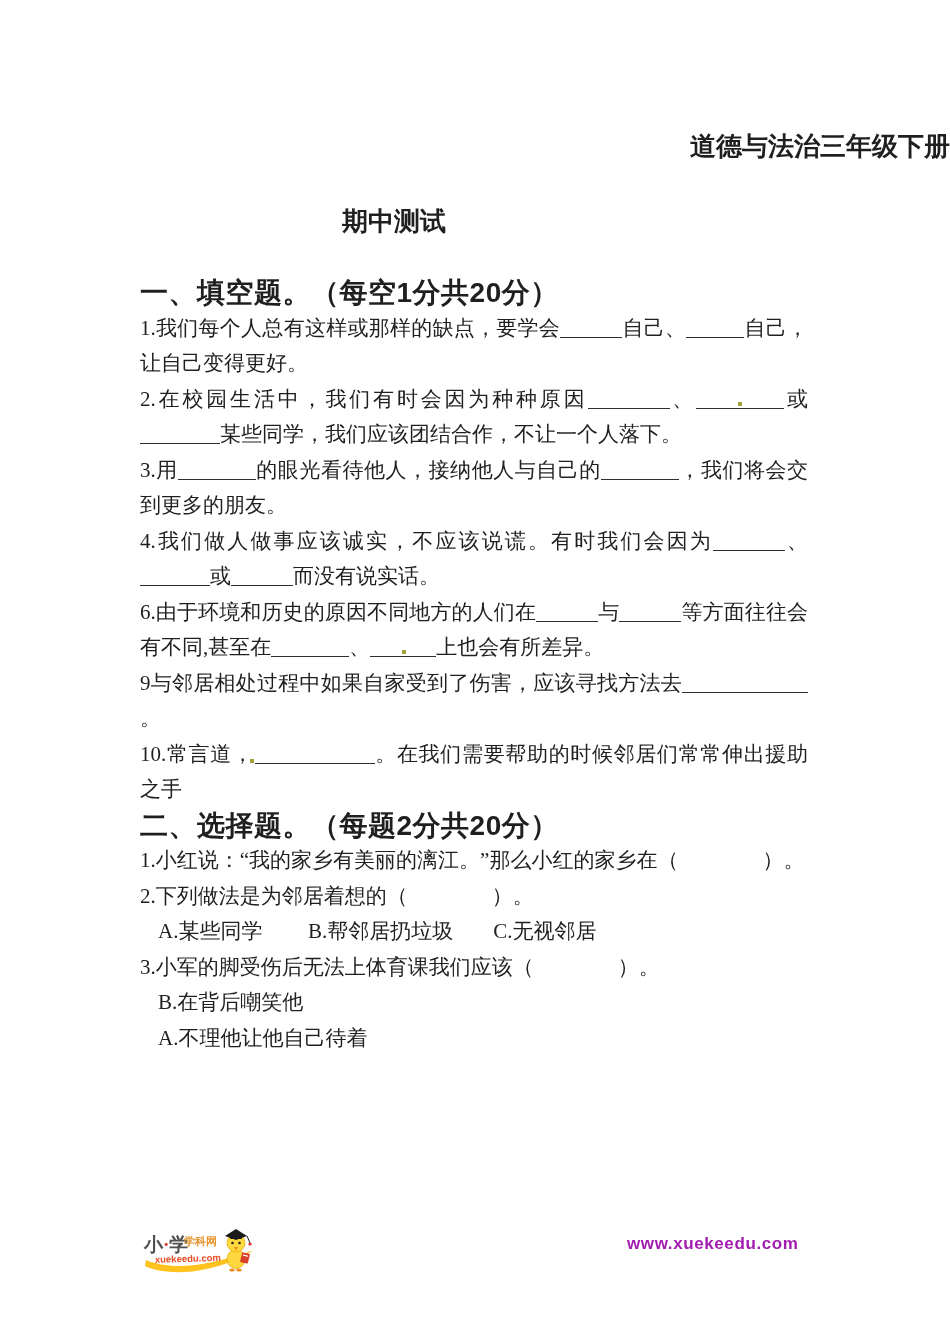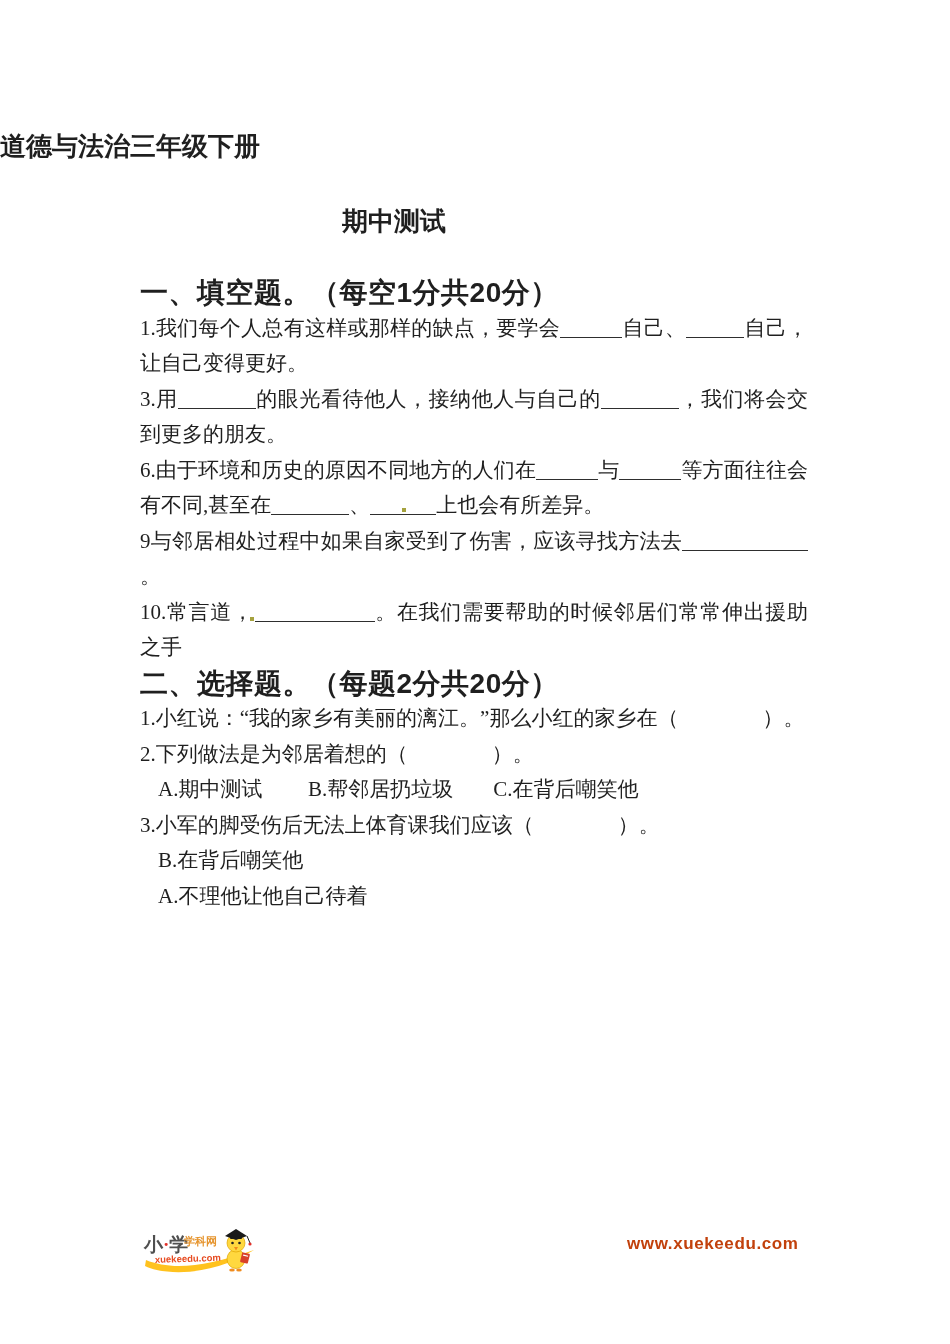--- a/index.html
+++ b/index.html
@@ -4,21 +4,21 @@
 <style>
   html,body { margin:0; padding:0; }
   body {
     width:950px; height:1344px; position:relative;
     background:#ffffff; overflow:hidden;
     font-family:"Liberation Serif","DejaVu Serif",serif;
     color:#1f1f1f;
   }
   .doc-title {
     position:absolute; top:130px; left:0; width:950px;
-    text-align:left; font-size:26px; font-weight:bold; line-height:34px;
+    text-align:right; font-size:26px; font-weight:bold; line-height:34px;
   }
   .doc-subtitle {
     position:absolute; top:205px; left:0; width:788px;
     text-align:center; font-size:26px; font-weight:bold; line-height:34px;
   }
   .doc-body {
     position:absolute; left:140px; top:275px; width:668px;
     font-size:21px; line-height:35.5px;
   }
   .section-heading {
@@ -37,41 +37,43 @@
   .inline-dot {
     display:inline-block; width:4px; height:4px; background:#a5a23e;
     vertical-align:-2px; margin:0 1px 0 -4px;
   }
   .options-row { padding-left:18px; }
   .options-row .option { display:inline-block; min-width:110px; margin-right:40px; }
   .options-col { padding-left:18px; }
   .footer-url {
     position:absolute; left:627px; top:1234px;
     font-family:"Liberation Sans","DejaVu Sans",sans-serif;
-    font-weight:bold; font-size:17px; letter-spacing:0.6px; color:#c2410c;
+    font-weight:bold; font-size:17px; letter-spacing:0.6px; color:#a21caf;
   }
   .logo { position:absolute; left:142px; top:1226px; width:120px; height:50px; }
 </style>
 </head>
 <body>
 
 <div class="doc-title">道德与法治三年级下册</div>
 <div class="doc-subtitle">期中测试</div>
 
 <div class="doc-body">
     <div class="section-heading">一、填空题。（每空1分共20分）</div>
     <div class="question">1.我们每个人总有这样或那样的缺点，要学会<span class="blank" style="width: 62px;"></span>自己、<span class="blank" style="width: 58px;"></span>自己，让自己变得更好。</div>
+    <div class="question">2.在校园生活中，我们有时会因为种种原因<span class="blank" style="width: 82px;"></span>、<span class="blank" style="width: 88px;"><span class="artifact-dot"></span></span>或<span class="blank" style="width: 80px;"></span>某些同学，我们应该团结合作，不让一个人落下。</div>
     <div class="question">3.用<span class="blank" style="width: 78px;"></span>的眼光看待他人，接纳他人与自己的<span class="blank" style="width: 78px;"></span>，我们将会交到更多的朋友。</div>
+    <div class="question">4.我们做人做事应该诚实，不应该说谎。有时我们会因为<span class="blank" style="width: 72px;"></span>、<span class="blank" style="width: 70px;"></span>或<span class="blank" style="width: 62px;"></span>而没有说实话。</div>
     <div class="question">6.由于环境和历史的原因不同地方的人们在<span class="blank" style="width: 62px;"></span>与<span class="blank" style="width: 62px;"></span>等方面往往会有不同,甚至在<span class="blank" style="width: 78px;"></span>、<span class="blank" style="width: 66px;"><span class="artifact-dot"></span></span>上也会有所差异。</div>
     <div class="question">9与邻居相处过程中如果自家受到了伤害，应该寻找方法去<span class="blank" style="width: 126px;"></span>。</div>
     <div class="question">10.常言道，<span class="inline-dot"></span><span class="blank" style="width: 120px;"></span>。在我们需要帮助的时候邻居们常常伸出援助之手</div>
     <div class="section-heading">二、选择题。（每题2分共20分）</div>
     <div class="question">1.小红说：“我的家乡有美丽的漓江。”那么小红的家乡在（　　　　）。</div>
     <div class="question">2.下列做法是为邻居着想的（　　　　）。</div>
-    <div class="options-row"><span class="option">A.期中测试</span><span class="option">B.帮邻居扔垃圾</span><span class="option">C.在背后嘲笑他</span></div>
+    <div class="options-row"><span class="option">A.某些同学</span><span class="option">B.帮邻居扔垃圾</span><span class="option">C.无视邻居</span></div>
     <div class="question">3.小军的脚受伤后无法上体育课我们应该（　　　　）。</div>
     <div class="options-col"><span class="option">B.在背后嘲笑他</span></div>
     <div class="options-col"><span class="option">A.不理他让他自己待着</span></div>
   </div>
 
 <svg class="logo" viewBox="0 0 120 50">
   <path d="M4,34 C28,44 62,42 112,24 C70,50 24,50 3,40 Z" fill="#ffc21e"></path>
   <text x="2" y="25" font-family="Liberation Serif, serif" font-weight="bold" font-size="19">
     <tspan fill="#4f4f4f">小</tspan><tspan fill="#e2312a">·</tspan><tspan fill="#4f4f4f">学</tspan>
   </text>

